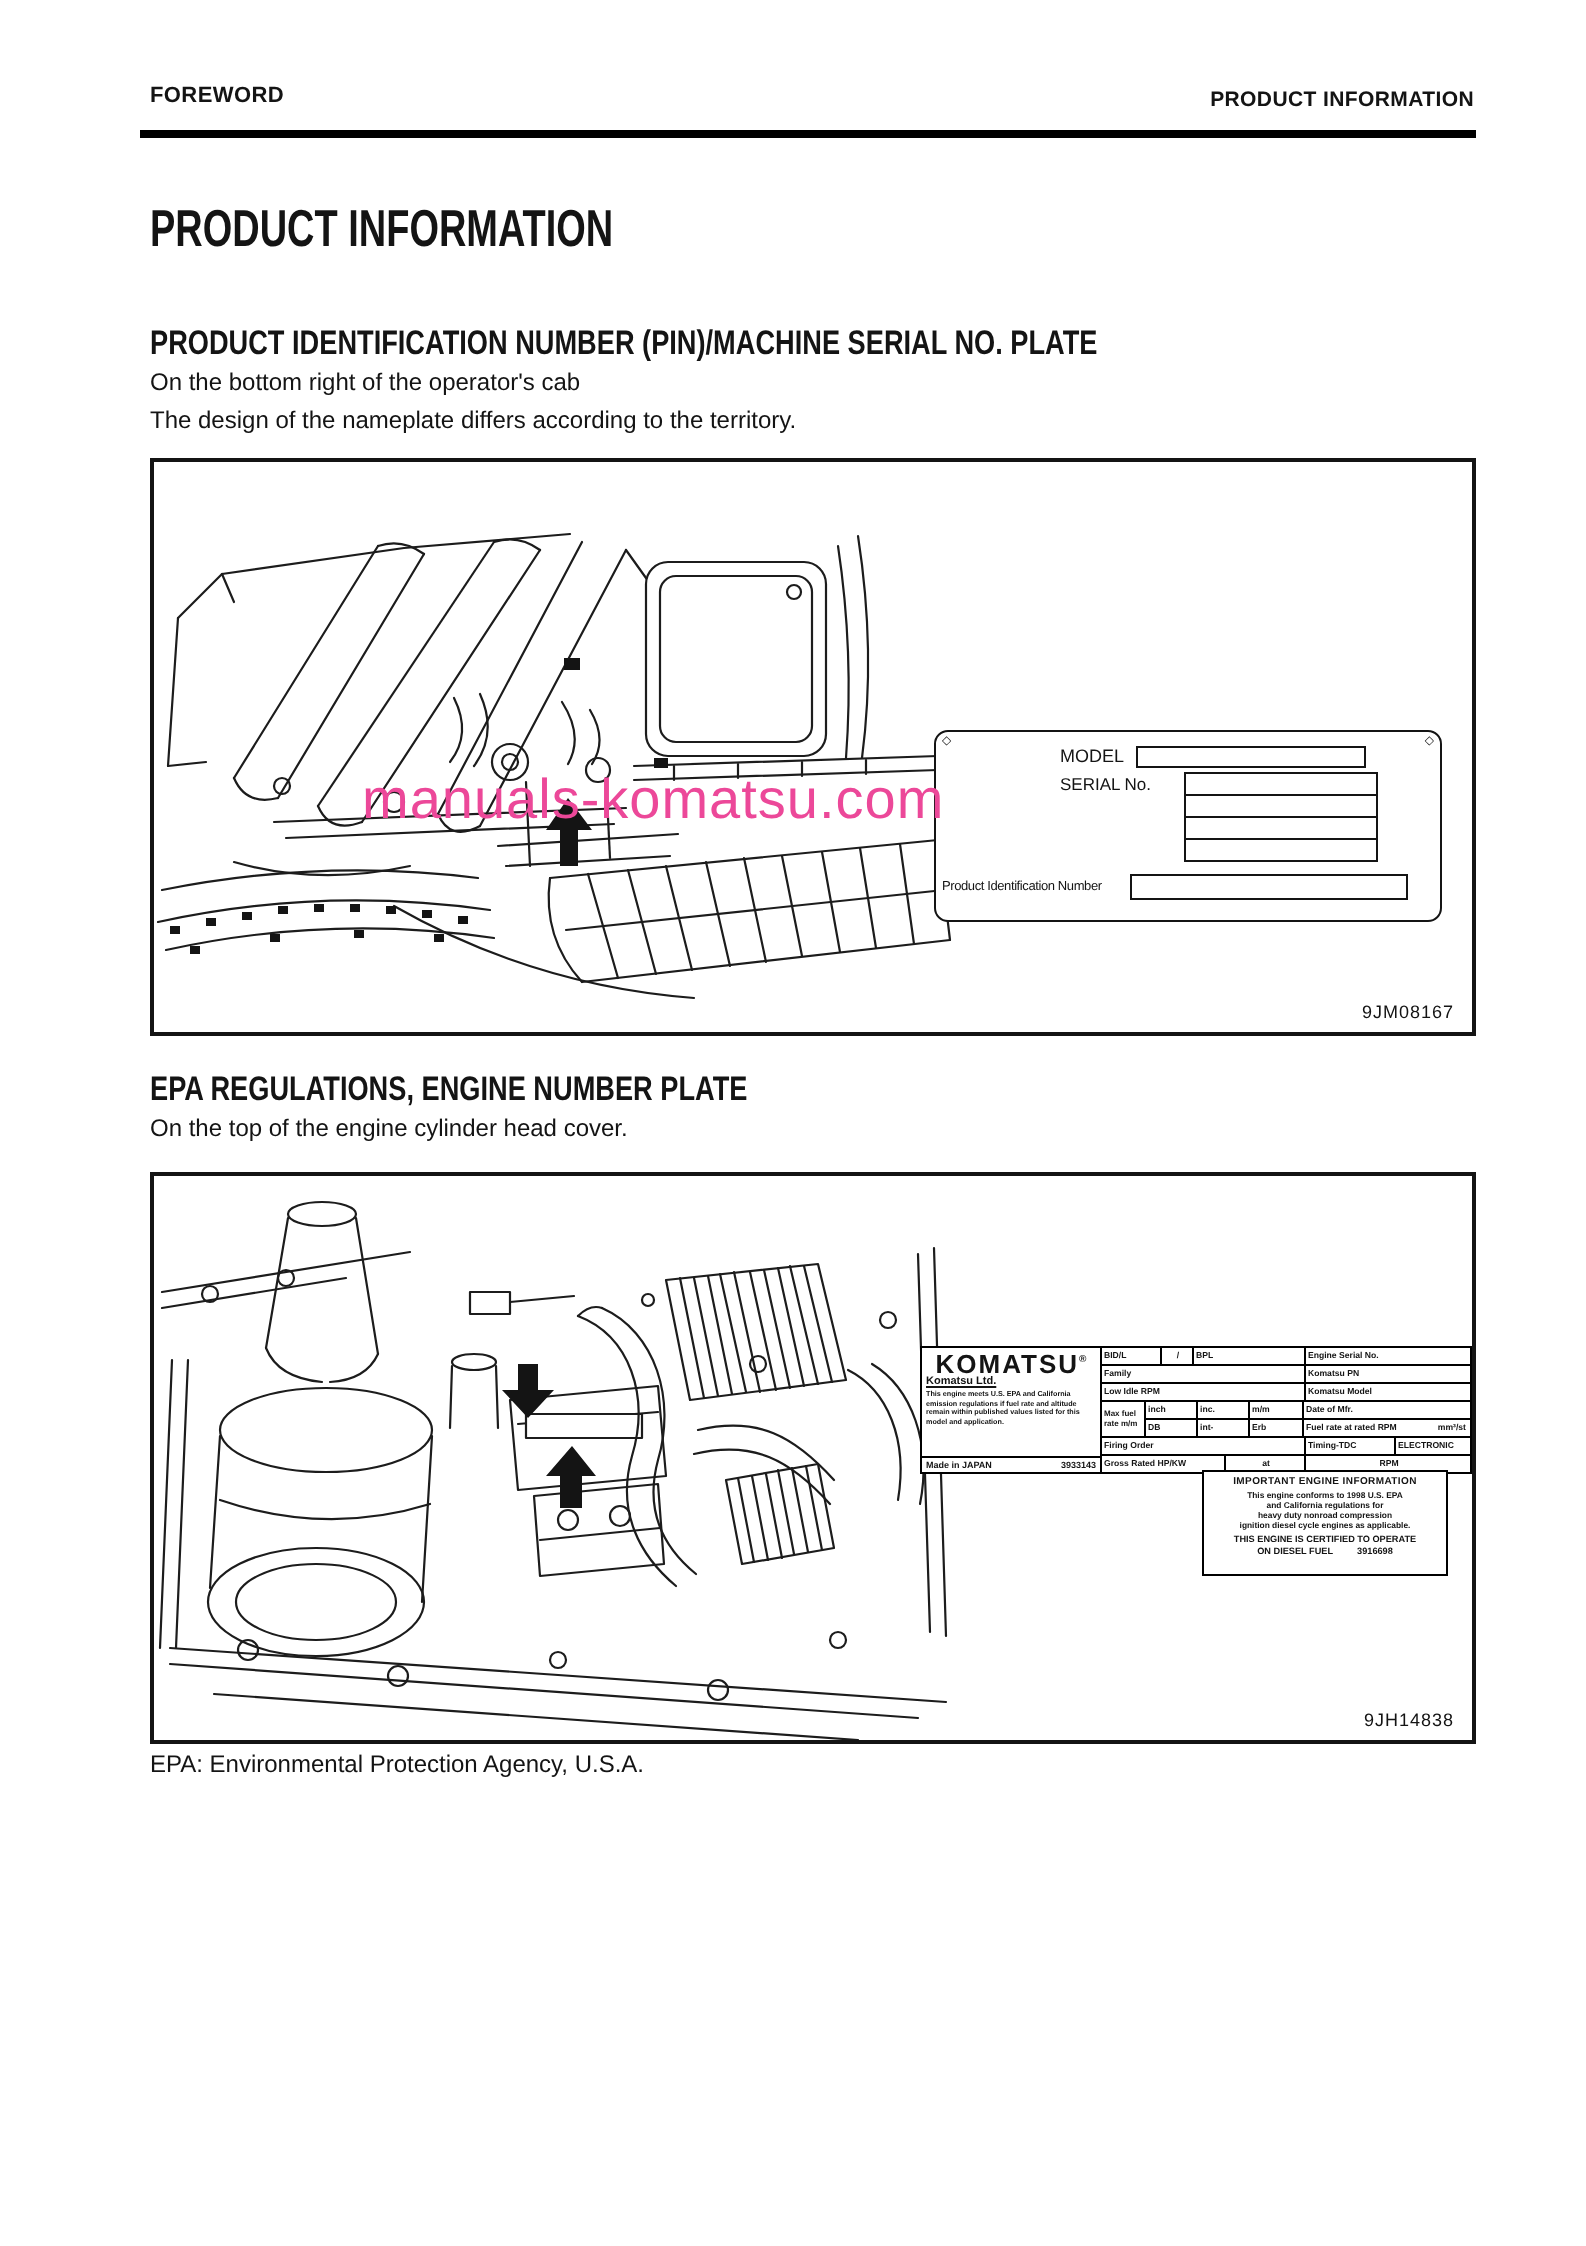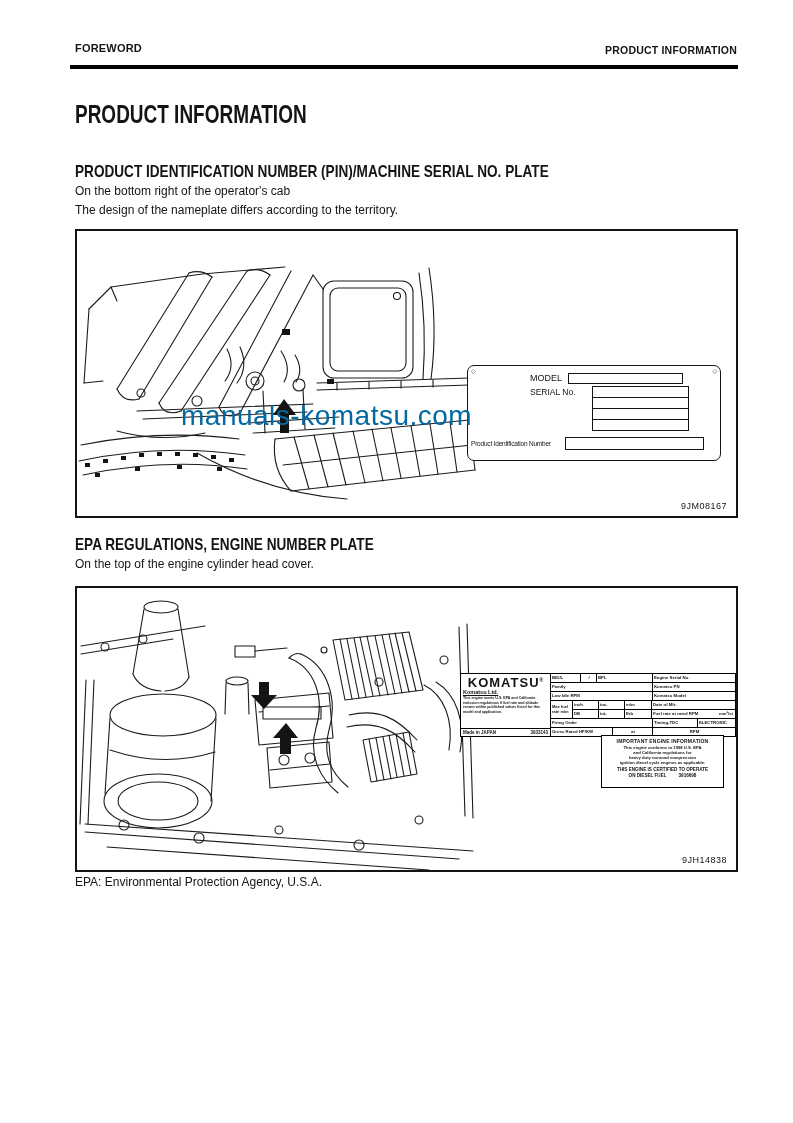--- a/index.html
+++ b/index.html
@@ -156,21 +156,21 @@
           <rect x="152" y="227" width="5" height="4"></rect>
         <rect x="18" y="242" width="5" height="4"></rect>
           <rect x="58" y="236" width="5" height="4"></rect>
           <rect x="100" y="234" width="5" height="4"></rect>
           <rect x="140" y="236" width="5" height="4"></rect>
         <rect x="205" y="98" width="8" height="6"></rect>
           <rect x="250" y="148" width="7" height="5"></rect>
         <polygon points="207,168 196,184 203,184 203,202 212,202 212,184 219,184"></polygon>
       </g>
     </svg>
-    <div class="watermark" style="color: #0369a1; margin-top: 16px;">manuals-komatsu.com</div>
+    <div class="watermark" style="color: #ec4899;">manuals-komatsu.com</div>
     <div class="plate1">
       <span class="screw" style="left:3px;top:2px;">◇</span>
       <span class="screw" style="right:3px;top:2px;">◇</span>
       <span class="p1label" style="left:62px;top:7px;">MODEL</span>
       <div class="pbox" style="left:100px;top:7px;width:115px;height:11px;"></div>
       <span class="p1label" style="left:62px;top:21px;font-size:8.5px;">SERIAL No.</span>
       <div class="serialstack">
         <div class="sbox"></div>
         <div class="sbox"></div>
         <div class="sbox"></div>

